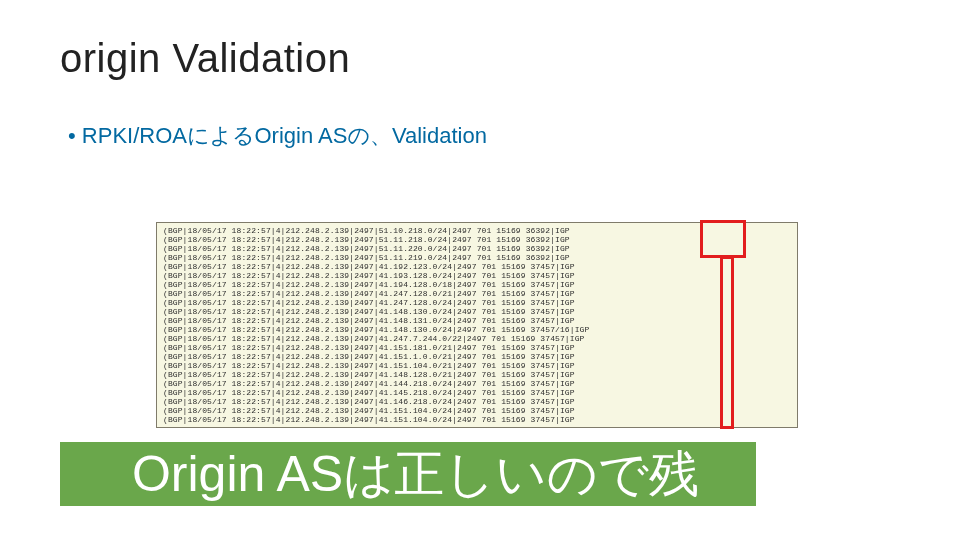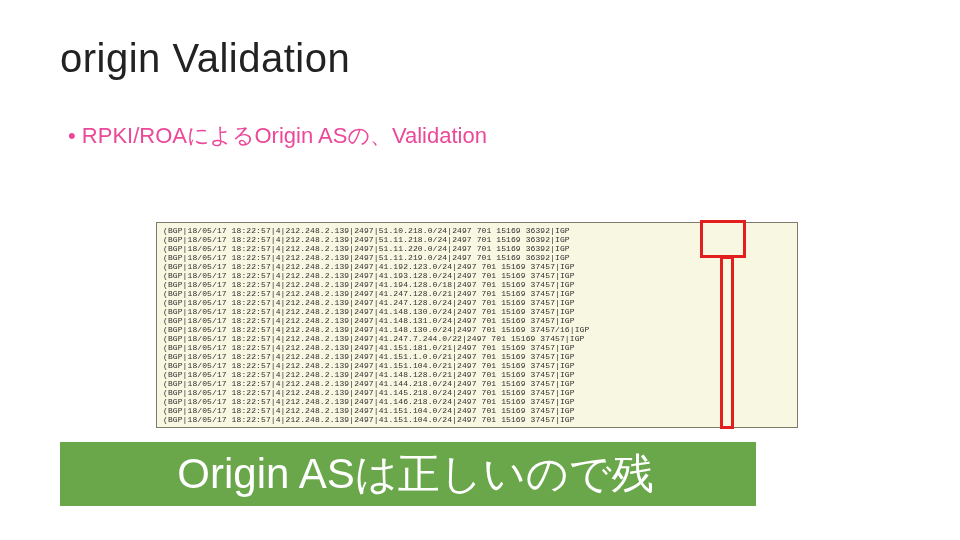--- a/index.html
+++ b/index.html
@@ -21,21 +21,21 @@
   .title {
     font-size: 40px;
     font-weight: 400;
     letter-spacing: 0.5px;
     color: #222;
     margin-bottom: 38px;
   }
   .bullets {
     font-size: 22px;
     line-height: 1.55;
-    color: #ec4899;
+    color: #0369a1;
     padding-left: 8px;
   }
   .bullet::before {
     content: "• ";
   }
   .log-wrap {
     position: absolute;
     top: 222px;
     left: 156px;
     width: 640px;
@@ -76,21 +76,21 @@
     right: 40px;
     bottom: 34px;
     height: 64px;
     background: #6aa74b;
     display: flex;
     align-items: center;
     justify-content: center;
   }
   .banner-text {
     color: #fff;
-    font-size: 42px;
+    font-size: 50px;
     font-weight: 400;
     white-space: nowrap;
     margin-left: 15px;
   }
 </style>
 </head>
 <body>
 
 <div class="slide">
 

